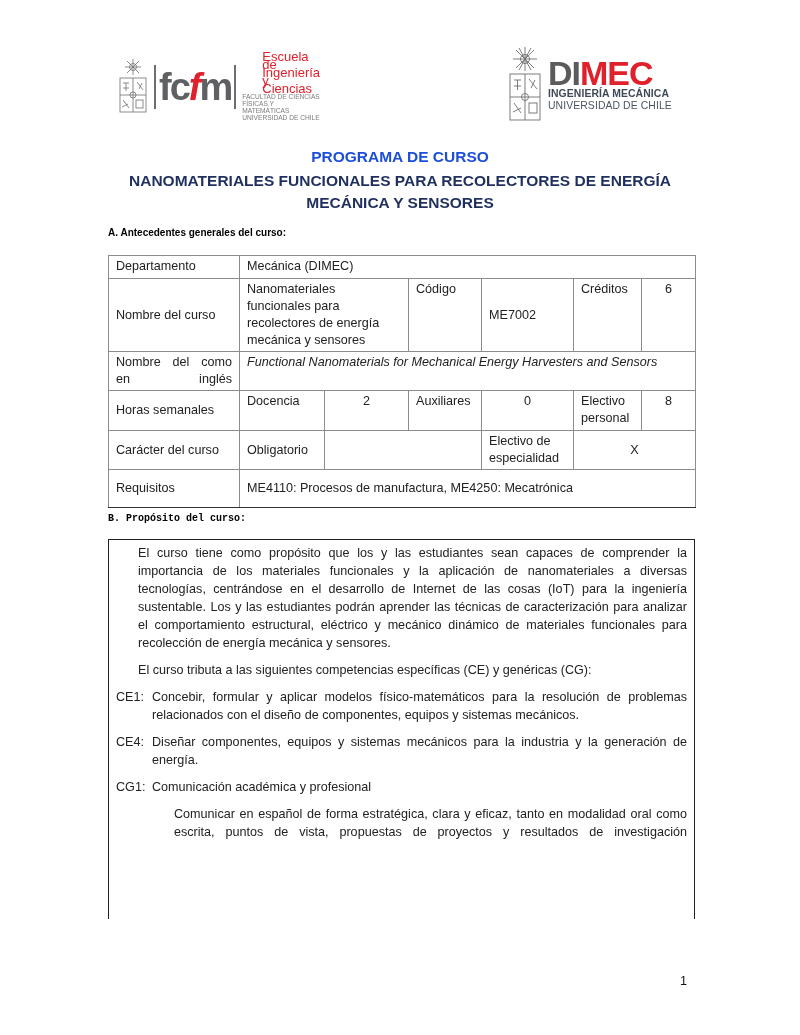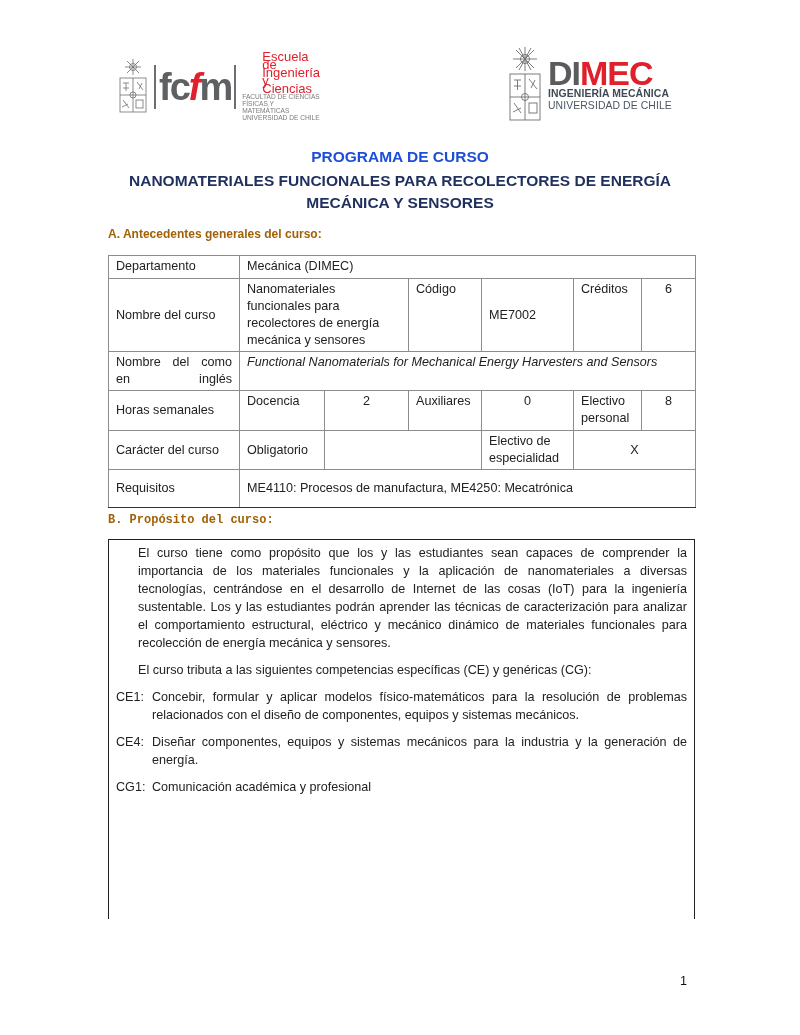--- a/index.html
+++ b/index.html
@@ -28,21 +28,21 @@
   .dimec-block { margin-left: 6px; }
   .dimec-word { font-family: "Liberation Sans", sans-serif; font-weight: bold; font-size: 34px; line-height: 30px; letter-spacing: -1px; }
   .dimec-word .gray { color: #5a5b5d; }
   .dimec-word .red { color: #e0202b; }
   .dimec-sub { font-size: 10.4px; line-height: 12px; color: #3f4a57; font-weight: bold; letter-spacing: 0.1px; }
   .dimec-sub.light { font-weight: normal; color: #4b5562; }
 
   
   .title-main { position: absolute; left: 0; width: 800px; top: 148px; text-align: center; font-weight: bold; font-size: 15.5px; color: #1d4ed8; }
   .title-course { position: absolute; left: 0; width: 800px; top: 170px; text-align: center; font-weight: bold; font-size: 15.5px; line-height: 22px; color: #1f2f5e; }
-  .section-head { position: absolute; left: 108px; font-weight: bold; font-size: 12px; color: #a16207; }
+  .section-head { position: absolute; left: 108px; font-weight: bold; font-size: 10px; color: #000000; }
 
   
   .info-table { position: absolute; left: 108px; top: 255px; width: 587px; border-collapse: collapse; font-size: 12.6px; color: #222; table-layout: fixed; }
   .info-table td { border: 1px solid #8c8c8c; padding: 2px 7px; vertical-align: top; line-height: 17px; }
   .info-table td.mid { vertical-align: middle; }
   .info-table td.center { text-align: center; }
   .info-table td.italic { font-style: italic; }
   .info-table td.justify { text-align: justify; text-align-last: justify; }
   .info-table tr.last td { border-bottom: 1.5px solid #333; }
 
@@ -195,16 +195,17 @@
       <span class="txt">Concebir, formular y aplicar modelos físico-matemáticos para la resolución de problemas relacionados con el diseño de componentes, equipos y sistemas mecánicos.</span>
     </div>
     <div class="gap comp">
       <span class="code">CE4:</span>
       <span class="txt">Diseñar componentes, equipos y sistemas mecánicos para la industria y la generación de energía.</span>
     </div>
     <div class="gap comp">
       <span class="code">CG1:</span>
       <span class="txt">Comunicación académica y profesional</span>
     </div>
+    <p class="gap indent-para last-line-justify">Comunicar en español de forma estratégica, clara y eficaz, tanto en modalidad oral como escrita, puntos de vista, propuestas de proyectos y resultados de investigación</p>
   </div>
 
   <div class="page-number">1</div>
 </div>
 
 </body></html>

